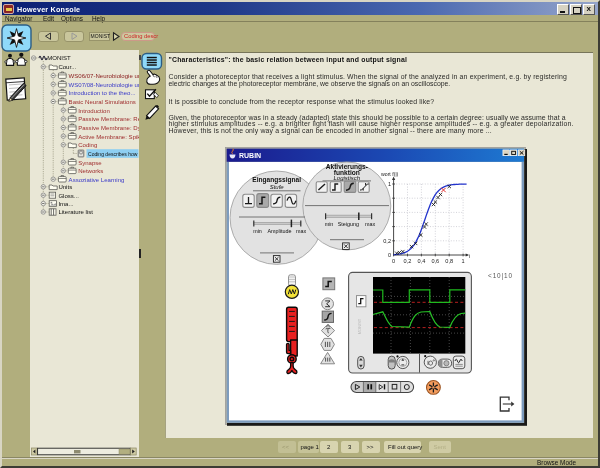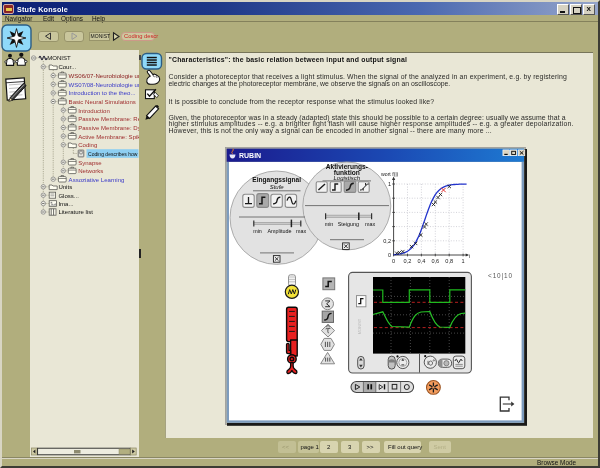--- a/index.html
+++ b/index.html
@@ -11,21 +11,21 @@
 </head>
 <body>
 <div id="stage">
 
   <div class="abs" style="left:0;top:0;width:600px;height:468px;border-left:2px solid #d8d5c4;border-top:2px solid #d8d5c4;border-right:2px solid #3c3c34;border-bottom:2px solid #3c3c34;box-sizing:border-box;"></div>
 
   <div class="abs" style="left:2px;top:2px;width:596px;height:13.2px;background:linear-gradient(90deg,#0b1f74 0%,#1e3787 35%,#4a68b0 70%,#95a5ca 100%);"></div>
   <div class="abs" style="left:3px;top:3.5px;width:11px;height:10px;background:#8a2525;border-radius:2px;border:1px solid #caa;box-sizing:border-box;">
     <div class="abs" style="left:2px;top:3px;width:6px;height:3px;background:#e8c84a;"></div>
   </div>
-  <div class="txt" style="left:17px;top:4.5px;font-size:7.2px;font-weight:bold;color:#fff;letter-spacing:0.2px;">Stufe Konsole</div>
+  <div class="txt" style="left:17px;top:4.5px;font-size:7.2px;font-weight:bold;color:#fff;letter-spacing:0.2px;">However Konsole</div>
 
   <div class="abs" style="left:557px;top:4px;width:12px;height:10.5px;background:#d6d2c2;border:1px solid #fff;border-right-color:#555;border-bottom-color:#555;box-sizing:border-box;">
       <div class="abs" style="left:2px;top:6px;width:5px;height:1.6px;background:#111;"></div>
     </div>
   <div class="abs" style="left:570px;top:4px;width:12px;height:10.5px;background:#d6d2c2;border:1px solid #fff;border-right-color:#555;border-bottom-color:#555;box-sizing:border-box;">
       <div class="abs" style="left:2px;top:2px;width:6px;height:5px;border:1.2px solid #111;"></div>
     </div>
   <div class="abs" style="left:583px;top:4px;width:12px;height:10.5px;background:#d6d2c2;border:1px solid #fff;border-right-color:#555;border-bottom-color:#555;box-sizing:border-box;">
       <div class="txt" style="left:2.5px;top:-1px;font-size:8px;font-weight:bold;color:#111;">x</div>
     </div>

